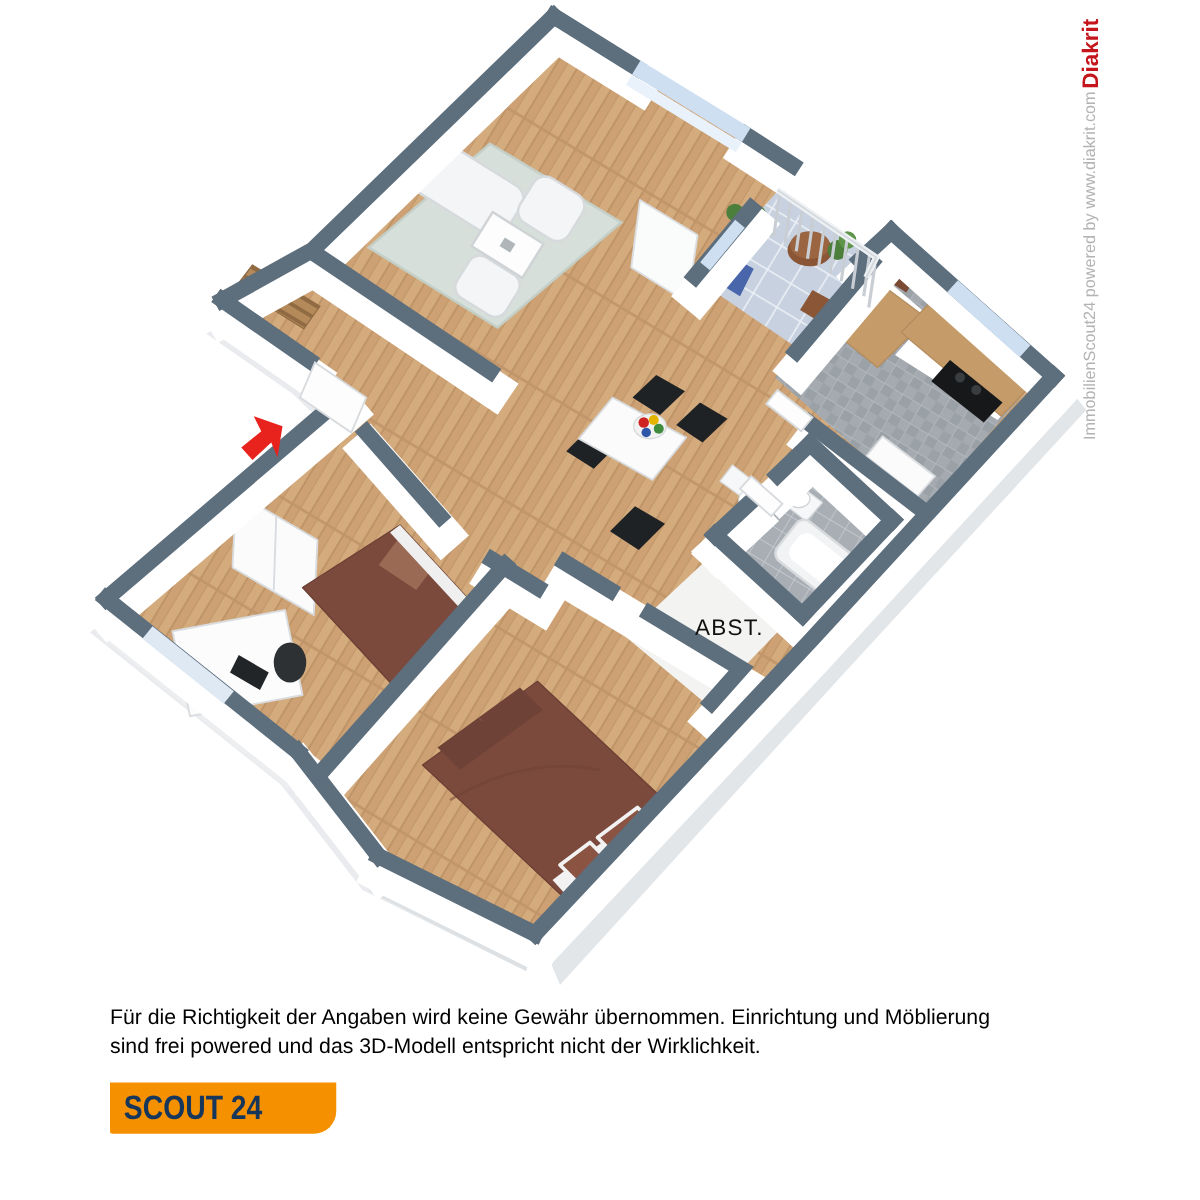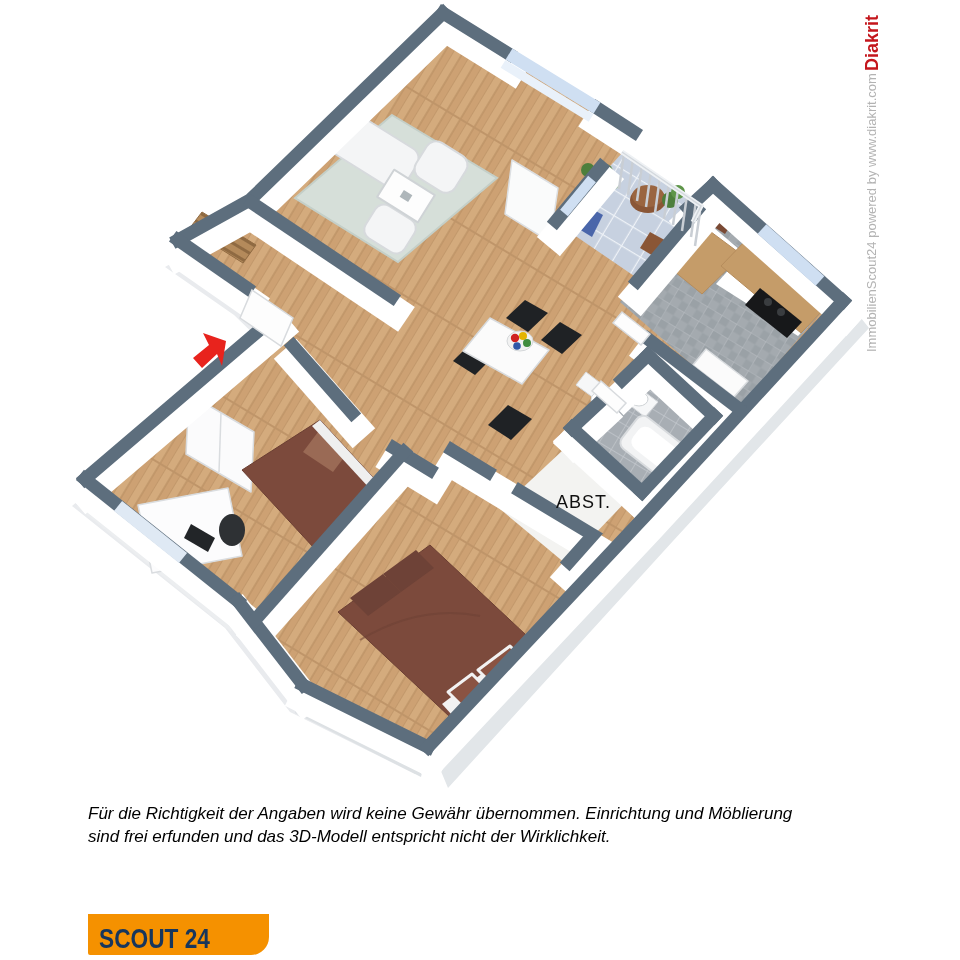--- a/index.html
+++ b/index.html
@@ -1,25 +1,25 @@
 <!DOCTYPE html>
 <html><head>
 <meta charset="utf-8">
 <style>
   html,body{margin:0;padding:0;background:#ffffff;}
   #stage{position:relative;width:960px;height:960px;background:#ffffff;overflow:hidden;
          font-family:"Liberation Sans",sans-serif;}
   #planSvg{position:absolute;left:0;top:0;}
   
   #disclaimer{position:absolute;left:88px;top:802px;width:760px;color:#000;
-              font-size:17px;line-height:23px;font-style:italic;}
+              font-size:17px;line-height:23px;}
   
   #logo{position:absolute;left:88px;top:866px;width:176px;}
   #logo .bar-top{height:38px;border-radius:2px 6px 0 0;display:flex;align-items:center;padding-left:11px;}
-  #logo .bar-bottom{height:41px;border-radius:0 0 18px 2px;display:flex;align-items:flex-end;padding-left:11px;margin-top:48px;}
+  #logo .bar-bottom{height:41px;border-radius:0 0 18px 2px;display:flex;align-items:center;padding-left:11px;}
   .logo-word{font-weight:700;font-size:27px;letter-spacing:0px;transform:scaleX(.84);transform-origin:left center;white-space:nowrap;}
   #logo .bar-top .logo-word{color:#fff;}
 </style>
 </head>
 <body>
 
 <div id="stage">
 
 <svg id="planSvg" width="960" height="960" viewBox="0 0 960 960">
   <defs>
@@ -250,21 +250,21 @@
   <text x="556" y="508" font-size="18" letter-spacing="1" fill="#101010" font-family="Liberation Sans, sans-serif">ABST.</text>
 
   <g>
     <text transform="translate(876,352) rotate(-90)" font-size="13" fill="#b3b3b3" font-family="Liberation Sans, sans-serif">ImmobilienScout24 powered by www.diakrit.com</text>
     <text transform="translate(878,71) rotate(-90)" font-size="18" font-weight="bold" fill="#c4161c" font-family="Liberation Sans, sans-serif">Diakrit</text>
   </g>
 </svg>
 
 <div id="disclaimer">
   <div>Für die Richtigkeit der Angaben wird keine Gewähr übernommen. Einrichtung und Möblierung</div>
-  <div>sind frei erfunden und das 3D-Modell entspricht nicht der Wirklichkeit.</div>
+  <div>sind frei powered und das 3D-Modell entspricht nicht der Wirklichkeit.</div>
 </div>
 
 <div id="logo">
   <div class="bar-bottom" style="width: 170px; background: rgb(245, 145, 0);">
     <span class="logo-word" style="color: rgb(23, 54, 92);">SCOUT 24</span>
   </div>
 </div>
 
 </div>
 

